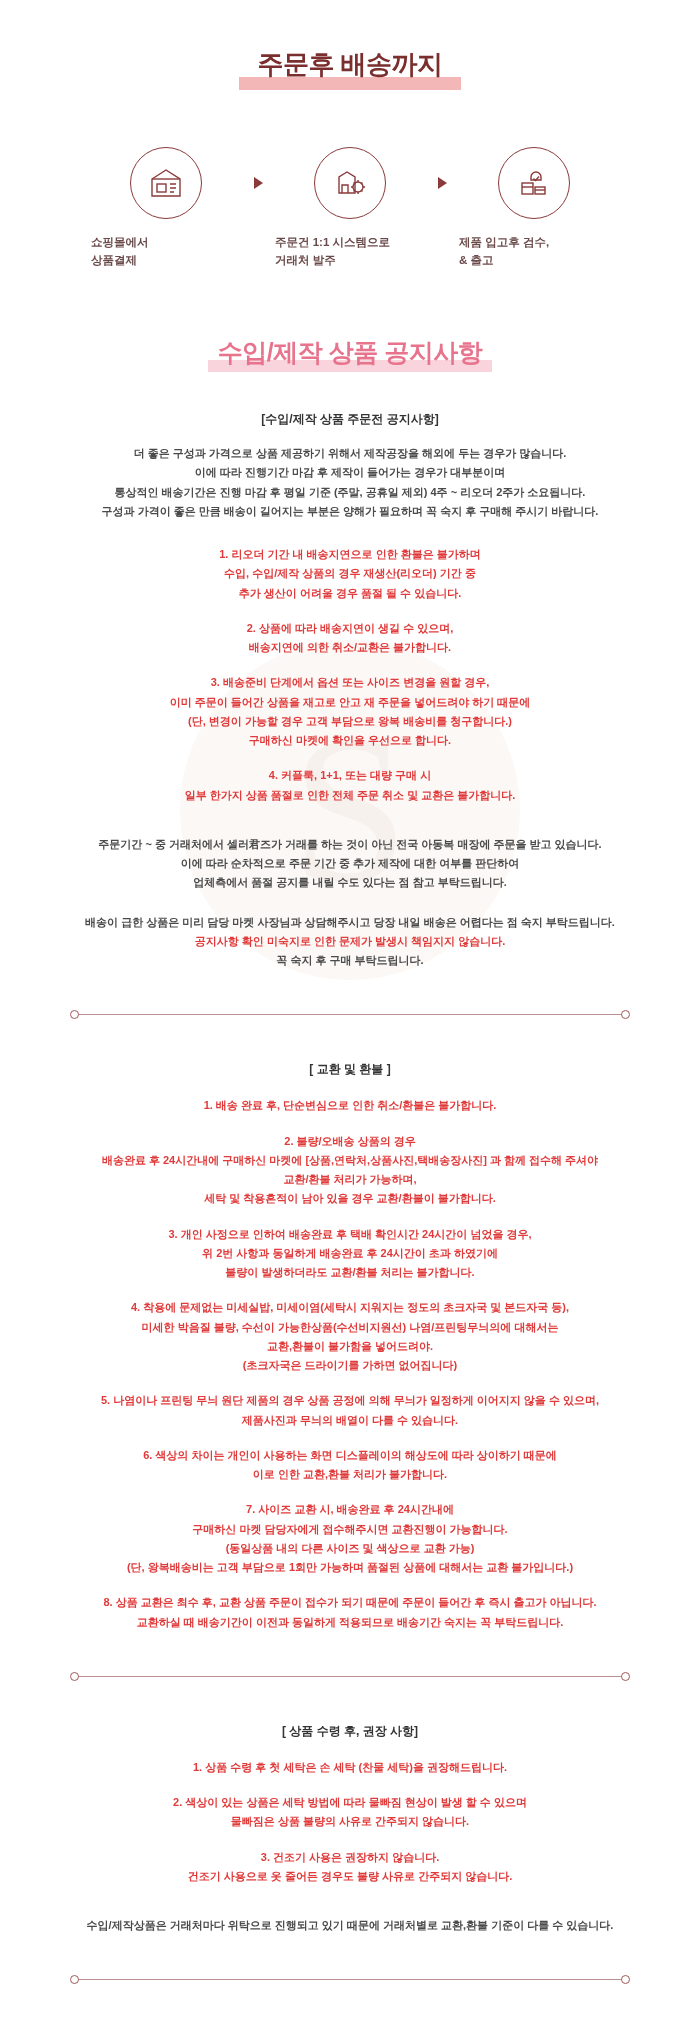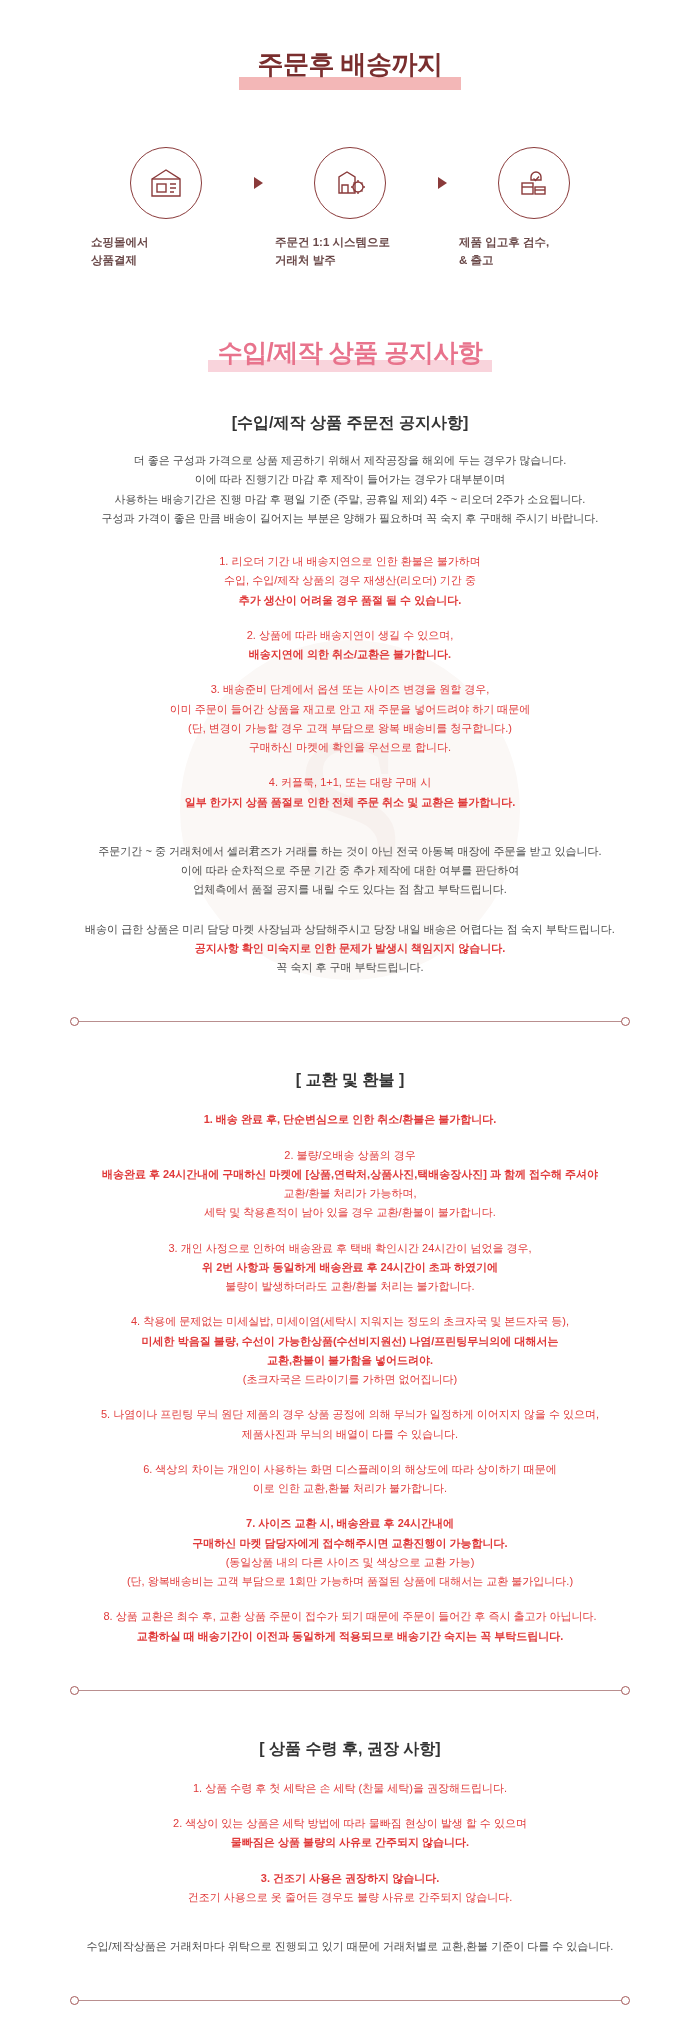--- a/index.html
+++ b/index.html
@@ -97,25 +97,25 @@
   }
   .pink-head .hl {
     position:absolute; left:0; right:0; bottom:3px; height:12px;
     background:#f9d4dc; z-index:-1;
   }
   .pink-head span.t { position:relative; z-index:2; }
 
   
   .section { text-align:center; margin-top:34px; }
   .sec-title {
-    font-size:16px; font-weight:bold; color:#333;
+    font-size:12px; font-weight:bold; color:#333;
     margin-bottom:14px;
   }
   .sec-title.spaced { margin-bottom:16px; }
-  p { margin:0; padding:0; }
+  p { margin:0; padding:0;font-weight:bold; }
   .para { margin-bottom:14px; }
   .red { color:#e03a3a; }
   .redb { color:#e03a3a; font-weight:bold; }
 
   
   .divider {
     position:relative;
     width:560px; margin:40px auto;
     height:9px;
   }
@@ -204,21 +204,21 @@
         <span class="t">수입/제작 상품 공지사항</span>
       </div>
     </div>
 
     <div class="section">
       <div class="sec-title">[수입/제작 상품 주문전 공지사항]</div>
 
       <div class="para">
         <p>더 좋은 구성과 가격으로 상품 제공하기 위해서 제작공장을 해외에 두는 경우가 많습니다.</p>
         <p>이에 따라 진행기간 마감 후 제작이 들어가는 경우가 대부분이며</p>
-        <p>사용하는 배송기간은 진행 마감 후 평일 기준 (주말, 공휴일 제외) 4주 ~ 리오더 2주가 소요됩니다.</p>
+        <p>통상적인 배송기간은 진행 마감 후 평일 기준 (주말, 공휴일 제외) 4주 ~ 리오더 2주가 소요됩니다.</p>
         <p>구성과 가격이 좋은 만큼 배송이 길어지는 부분은 양해가 필요하며 꼭 숙지 후 구매해 주시기 바랍니다.</p>
       </div>
 
       <div class="blk" style="margin-top:24px;">
         <p class="red">1. 리오더 기간 내 배송지연으로 인한 환불은 불가하며</p>
         <p class="red">수입, 수입/제작 상품의 경우 재생산(리오더) 기간 중</p>
         <p class="redb">추가 생산이 어려울 경우 품절 될 수 있습니다.</p>
       </div>
 
       <div class="blk">

